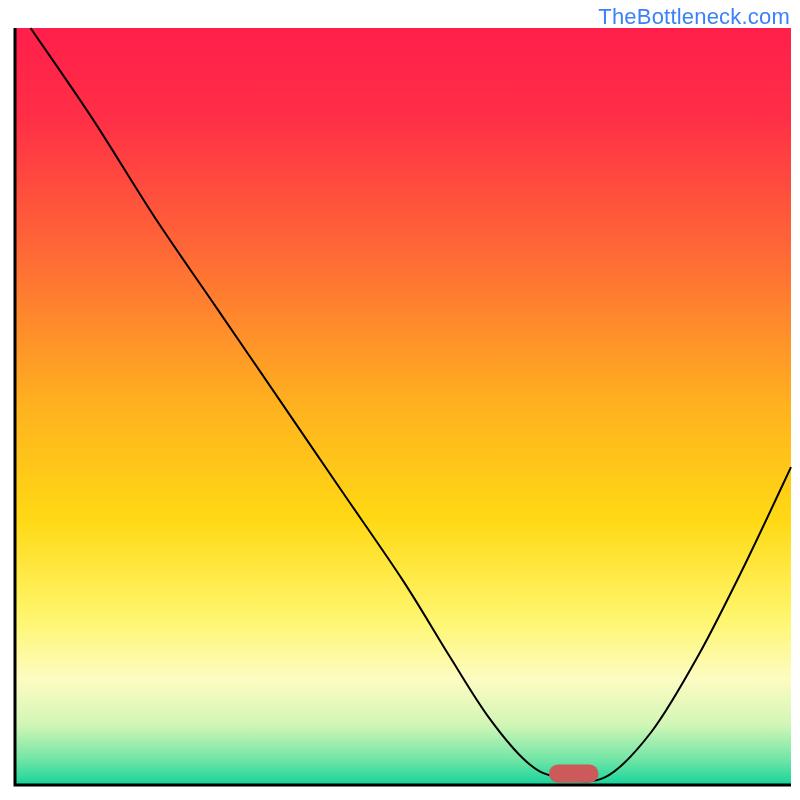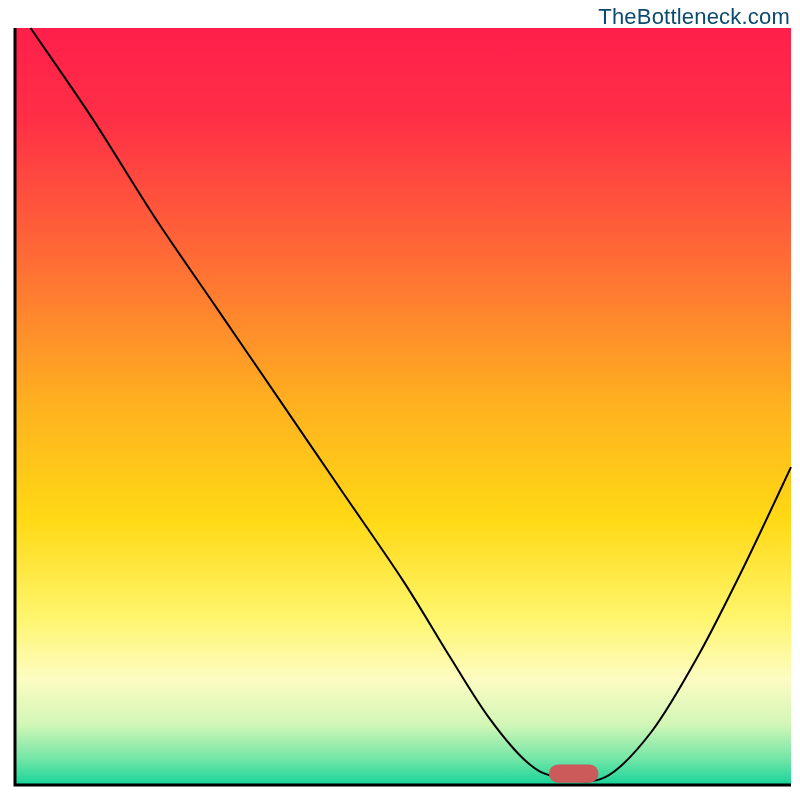--- a/index.html
+++ b/index.html
@@ -14,21 +14,21 @@
     position: relative;
     width: 800px;
     height: 800px;
   }
   .watermark {
     position: absolute;
     top: 4px;
     right: 10px;
     font-family: Arial, Helvetica, sans-serif;
     font-size: 22px;
-    color: #0c4a6e;
+    color: #3b82f6;
     letter-spacing: 0.2px;
   }
   svg { display: block; }
 </style>
 </head>
 <body>
 
 <div class="frame">
   <div class="watermark">TheBottleneck.com</div>
   <svg id="chart-svg" width="800" height="800" viewBox="0 0 800 800">

